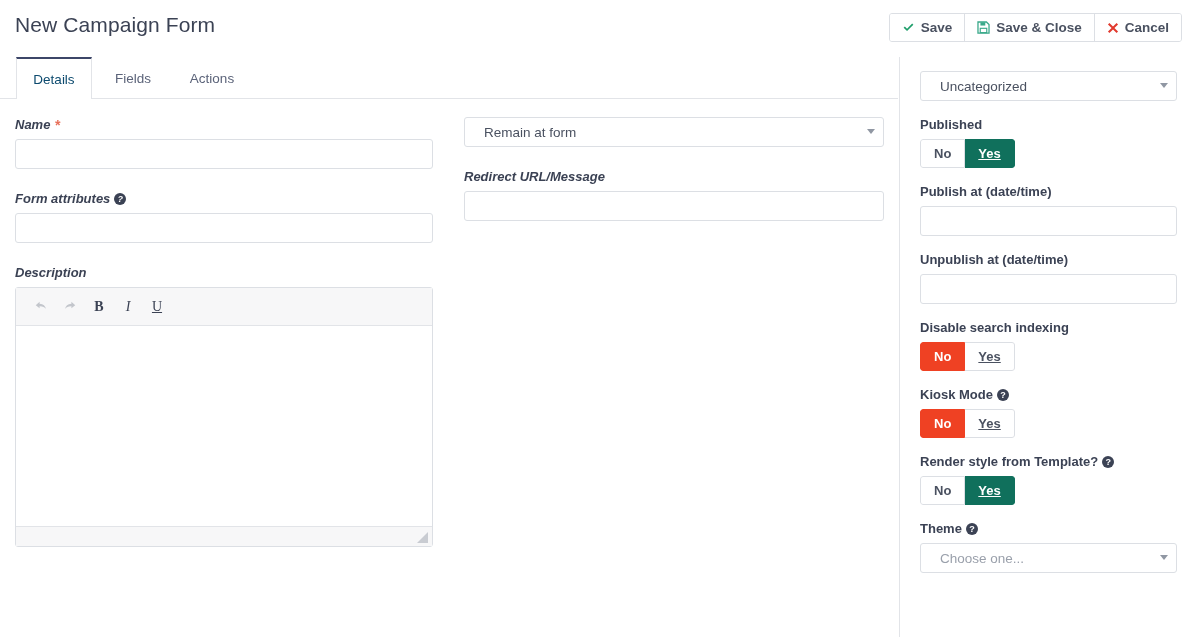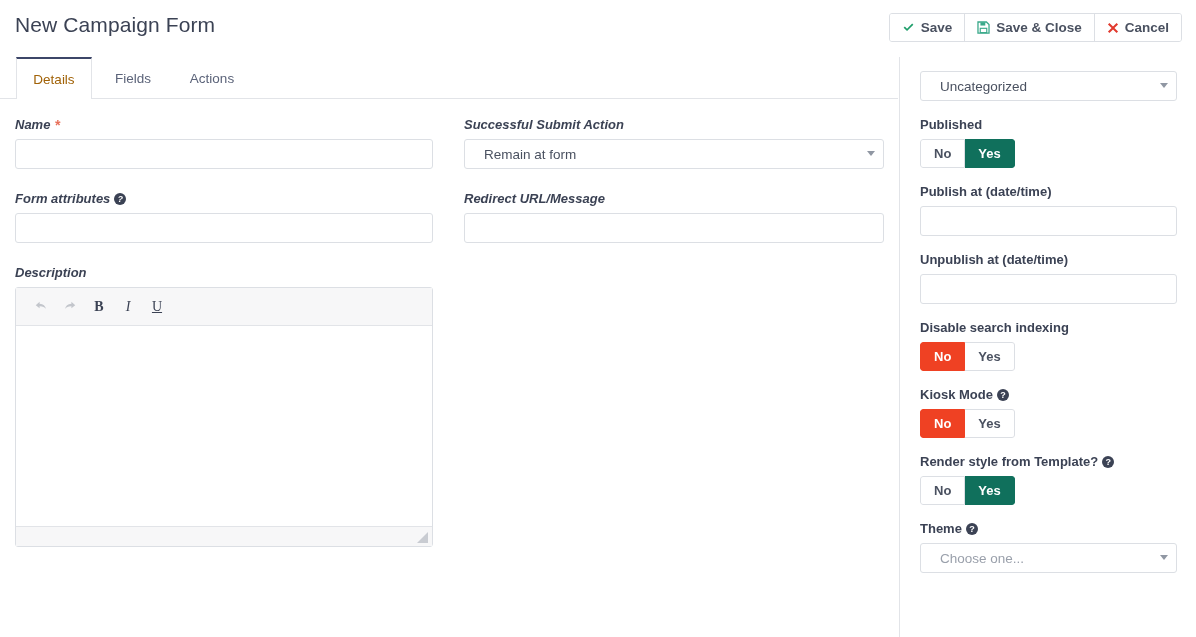--- a/index.html
+++ b/index.html
@@ -42,21 +42,21 @@
     position:absolute; left:0; top:57px; width:898px; height:42px;
     border-bottom:1px solid #e2e4e8; background:#fff;
   }
   .tab {
     position:absolute; top:0; height:42px;
     display:flex; align-items:center; justify-content:center;
     font-size:13.5px; color:#5b6379; cursor:pointer; padding:0 16px;
     background:transparent;
   }
   .tab.active {
-    color:#a16207; background:#fff;
+    color:#0c4a6e; background:#fff;
     border-top:2px solid #3c4668;
     border-left:1px solid #e2e4e8; border-right:1px solid #e2e4e8;
     border-bottom:1px solid #fff;
     margin-bottom:-1px; height:43px;
   }
 
   
   .main {
     position:absolute; left:0; top:99px; width:898px; height:538px;
     background:#fff;
@@ -131,21 +131,21 @@
 
   
   .toggle { display:inline-flex; border-radius:3px; overflow:hidden; }
   .tg {
     min-width:45px; height:29px; padding:0 13px;
     display:flex; align-items:center; justify-content:center;
     font-size:13px; font-weight:700; cursor:pointer;
     background:#fff; color:#4a5160;
     border:1px solid #dcdfe4;
   }
-  .tg + .tg { border-left:0; }
+  .tg + .tg { border-left:0;text-decoration:underline; }
   .toggle .tg:first-child { border-radius:3px 0 0 3px; }
   .toggle .tg:last-child  { border-radius:0 3px 3px 0; }
   .tg.on-yes { background:#10705c; border-color:#10705c; color:#fff; }
   .tg.on-no  { background:#ef4123; border-color:#ef4123; color:#fff; }
 
   .sb-grp { margin-bottom:16px; }
   .sb-label {
     font-size:13px; font-weight:700; color:#3b4254;
     margin-bottom:6px; display:flex; align-items:center; gap:4px; line-height:16px;
   }
@@ -253,23 +253,20 @@
             <span class="grip"></span>
           </div>
         </div>
       </div>
 
     </div>
 
     <div class="col-r">
 
       <div class="grp">
-        <div class="fld-label">
-          <span>Successful Submit Action</span>
-        </div>
         <div class="selwrap">
           <div class="selbox">
             <span>Remain at form</span>
           </div>
           <span class="caret"></span>
         </div>
       </div>
 
       <div class="grp">
         <div class="fld-label">

